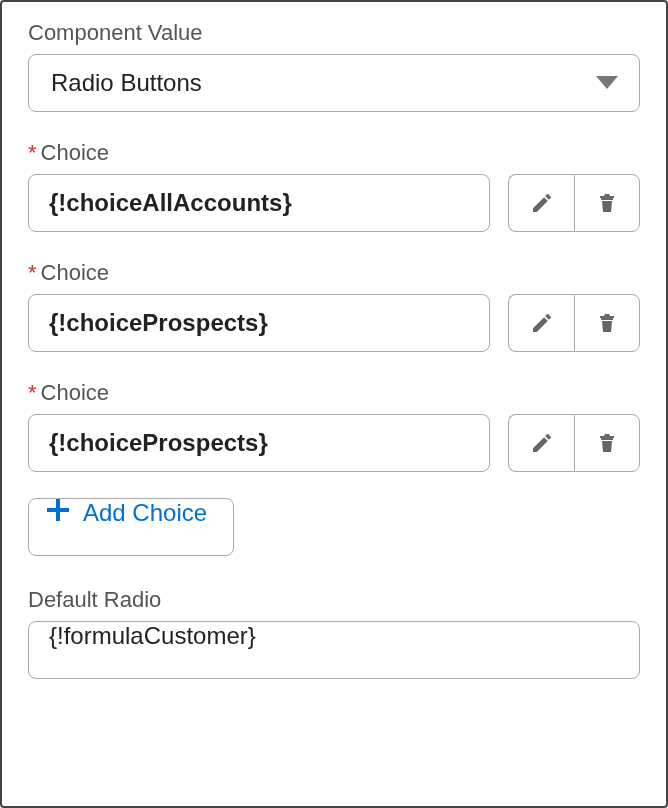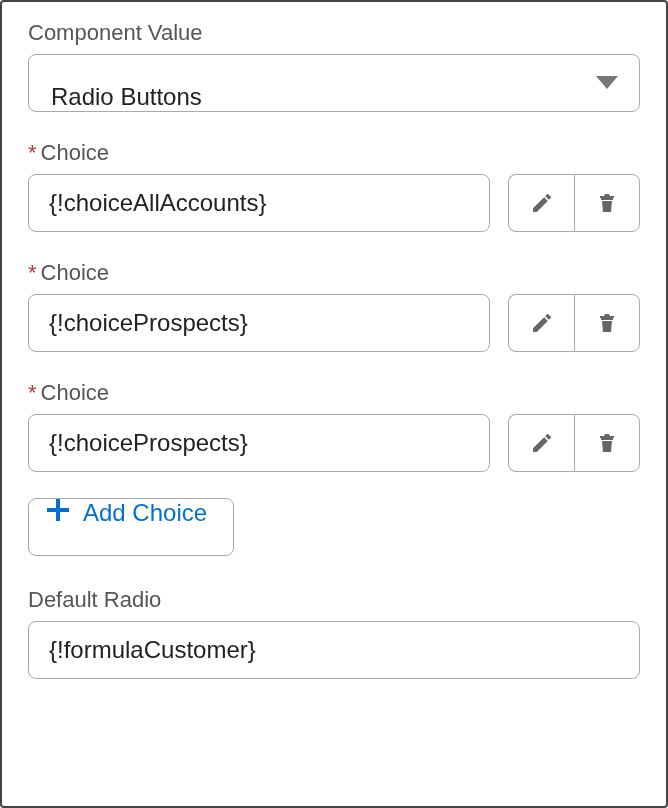--- a/index.html
+++ b/index.html
@@ -33,36 +33,37 @@
   }
   .select-box {
     width: 100%;
     height: 58px;
     border: 1px solid #aaa;
     border-radius: 8px;
     padding: 0 48px 0 22px;
     font-size: 24px;
     color: #222;
     display: flex;
-    align-items: flex-end;
+    align-items: center;
     background: #fff;
     cursor: pointer;
   }
   .select-caret {
     position: absolute;
     right: 22px;
     top: 50%;
     transform: translateY(-50%);
     pointer-events: none;
   }
   .choice-row {
     display: flex;
     align-items: stretch;
     gap: 18px;
     width: 100%;
+    font-weight: bold;
   }
   .choice-input {
     flex: 1 1 auto;
     height: 58px;
     border: 1px solid #aaa;
     border-radius: 8px;
     padding: 0 20px;
     font-size: 24px;
     color: #222;
     background: #fff;
@@ -109,21 +110,21 @@
   .default-input {
     width: 100%;
     height: 58px;
     border: 1px solid #aaa;
     border-radius: 8px;
     padding: 0 20px;
     font-size: 24px;
     color: #222;
     background: #fff;
     display: flex;
-    align-items: center;
+    align-items: flex-start;
   }
   svg { display: block; }
 </style>
 </head>
 <body>
 
 <div class="panel">
 
   
   <div class="field-label first">Component Value</div>

